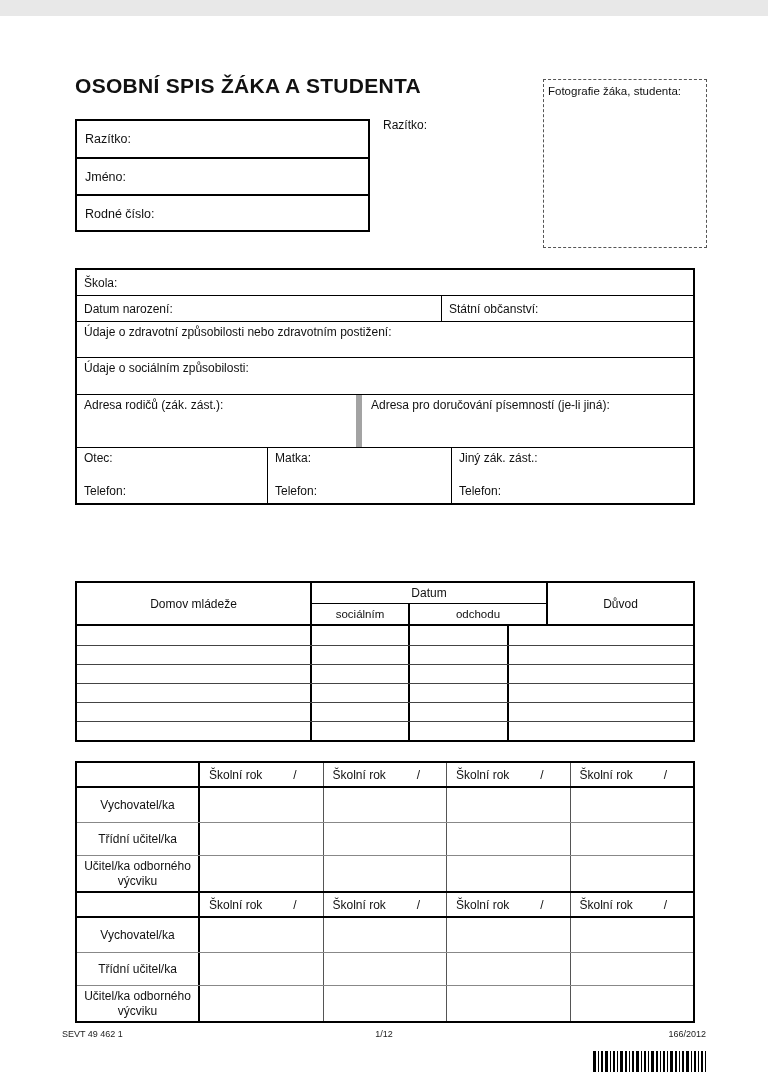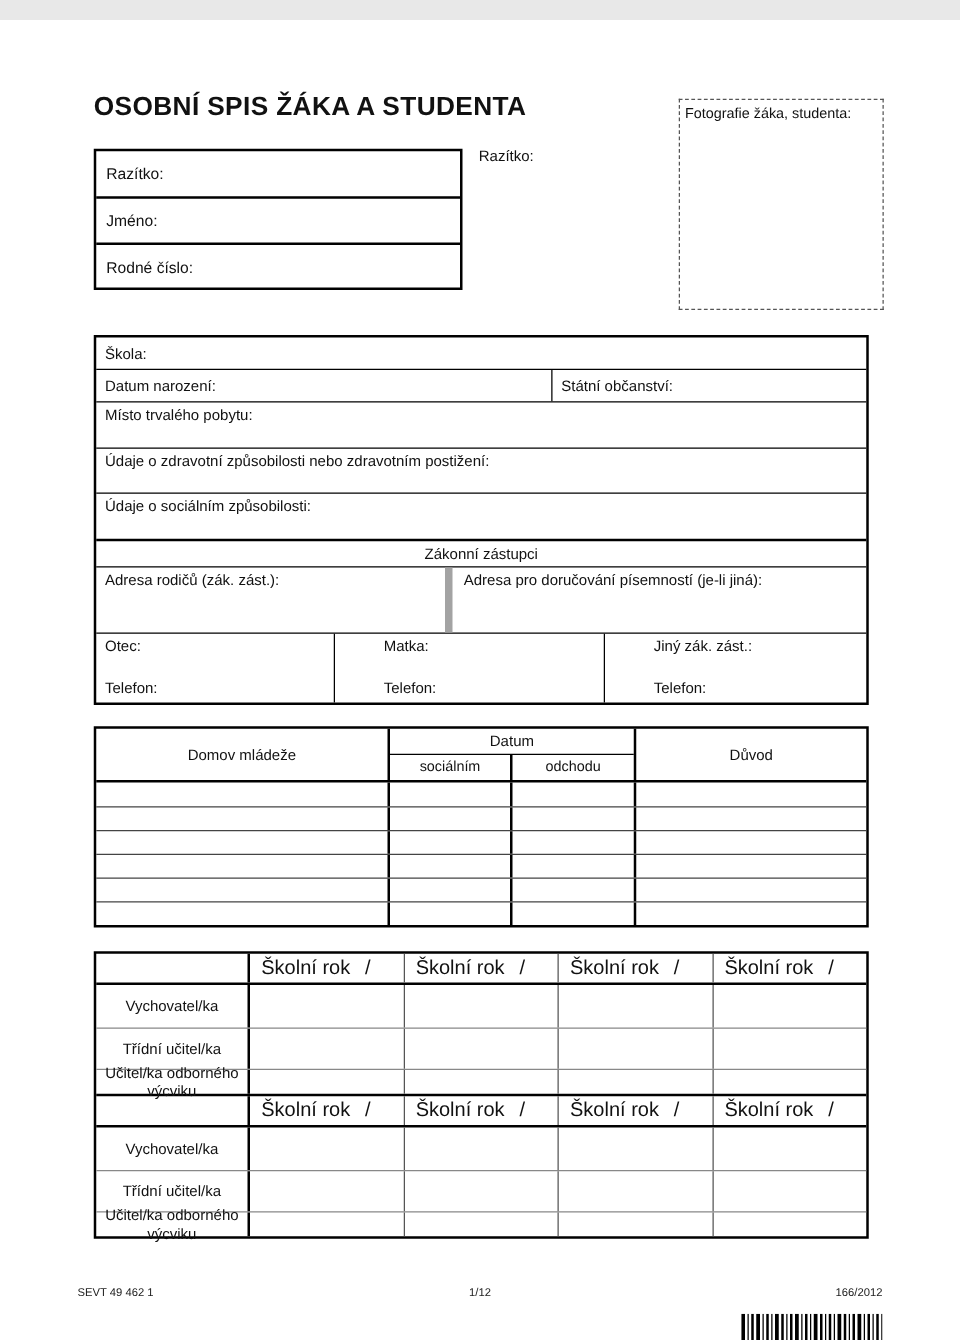--- a/index.html
+++ b/index.html
@@ -37,31 +37,31 @@
   .r-birth    { height:26px; }
   .r-birth .c1{ width:365px; border-right:1px solid #000; display:flex; align-items:center; padding-left:7px; }
   .r-birth .c2{ flex:1; display:flex; align-items:center; padding-left:7px; }
   .r-resid    { height:37px; padding:3px 0 0 7px; }
   .r-health   { height:36px; padding:3px 0 0 7px; }
   .r-social   { height:37px; padding:3px 0 0 7px; }
   .r-guard    { height:22px; justify-content:center; align-items:center; }
   .r-addr     { height:53px; }
   .r-addr .c1 { width:285px; border-right:6px solid #a3a3a3; padding:3px 0 0 7px; }
   .r-addr .c2 { flex:1; padding:3px 0 0 9px; }
-  .r-parents  { height:56px;gap:32px; }
+  .r-parents  { height:56px; }
   .r-parents .cell { display:flex; flex-direction:column; justify-content:space-between; padding:3px 0 5px 7px; }
   .r-parents .c1 { width:191px; border-right:1px solid #000; }
   .r-parents .c2 { width:184px; border-right:1px solid #000; }
   .r-parents .c3 { flex:1; }
 
   
   .dorm-table { left:75px; top:565px; width:620px; border:2px solid #000; }
   .dt-head { display:flex; height:43px; border-bottom:2px solid #000; }
   .dt-c1 { width:235px; border-right:2px solid #000; display:flex; align-items:center; justify-content:center; }
-  .dt-date { width:197px; border-right:2px solid #000; display:flex; flex-direction:column; }
+  .dt-date { width:236px; border-right:2px solid #000; display:flex; flex-direction:column; }
   .dt-date-top { height:21px; border-bottom:1px solid #000; display:flex; align-items:center; justify-content:center; }
   .dt-date-bot { flex:1; display:flex; }
   .dt-arr { width:98px; border-right:2px solid #000; display:flex; align-items:center; justify-content:center; font-size:11.5px; }
   .dt-dep { flex:1; display:flex; align-items:center; justify-content:center; font-size:11.5px; }
   .dt-c4 { flex:1; display:flex; align-items:center; justify-content:center; }
   .dt-row { display:flex; height:19px; }
   .dt-row + .dt-row { border-top:1px solid #444; }
   .dt-row .b1 { width:235px; border-right:2px solid #000; }
   .dt-row .b2 { width:98px; border-right:2px solid #000; }
   .dt-row .b3 { width:99px; border-right:2px solid #000; }
@@ -70,23 +70,23 @@
   
   .sy-table { left:75px; top:745px; width:620px; border:2px solid #000; }
   .sy-block2 { border-top:2px solid #000; }
   .sy-head { display:flex; height:25px; border-bottom:2px solid #000; }
   .sy-row  { display:flex; }
   .sy-row + .sy-row { border-top:1px solid #888; }
   .sy-label { width:123px; border-right:2px solid #000; display:flex; align-items:center;
               justify-content:center; text-align:center; font-size:12px; line-height:1.25; padding:0 3px; }
   .sy-cell  { flex:1; border-right:1px solid #555; }
   .sy-cell:last-child, .sy-hcell:last-child { border-right:none; }
-  .sy-hcell { flex:1; border-right:1px solid #555; display:flex; align-items:center; padding-left:9px; font-size:16px; }
+  .sy-hcell { flex:1; border-right:1px solid #555; display:flex; align-items:center; padding-left:9px; font-size:12px; }
   .sy-hcell .slash { margin-left:auto; margin-right:26px; }
-  .h34 { height:34px; } .h33 { height:33px; } .h36 { height:20px; }
+  .h34 { height:34px; } .h33 { height:33px; } .h36 { height:36px; }
 
   
   .footer { left:62px; top:1013px; width:644px; display:flex; font-size:9px; color:#222; }
   .footer .f-left { width:200px; }
   .footer .f-center { flex:1; text-align:center; }
   .footer .f-right { width:200px; text-align:right; }
 
   
   .barcode-wrap { left:593px; top:1035px; width:113px; text-align:center; }
   .barcode-num { font-size:10.5px; margin-top:0px; letter-spacing:.5px; }
@@ -119,31 +119,25 @@
       <span>Škola:</span>
     </div>
     <div class="mt-row r-birth">
       <div class="c1">
         <span>Datum narození:</span>
       </div>
       <div class="c2">
         <span>Státní občanství:</span>
       </div>
     </div>
-    <div class="mt-row r-resid">
-      <span>Místo trvalého pobytu:</span>
-    </div>
     <div class="mt-row r-health">
       <span>Údaje o zdravotní způsobilosti nebo zdravotním postižení:</span>
     </div>
     <div class="mt-row r-social">
       <span>Údaje o sociálním způsobilosti:</span>
-    </div>
-    <div class="mt-row r-guard thick-top">
-      <span>Zákonní zástupci</span>
     </div>
     <div class="mt-row r-addr">
       <div class="c1">
         <span>Adresa rodičů (zák. zást.):</span>
       </div>
       <div class="c2">
         <span>Adresa pro doručování písemností (je-li jiná):</span>
       </div>
     </div>
     <div class="mt-row r-parents">

